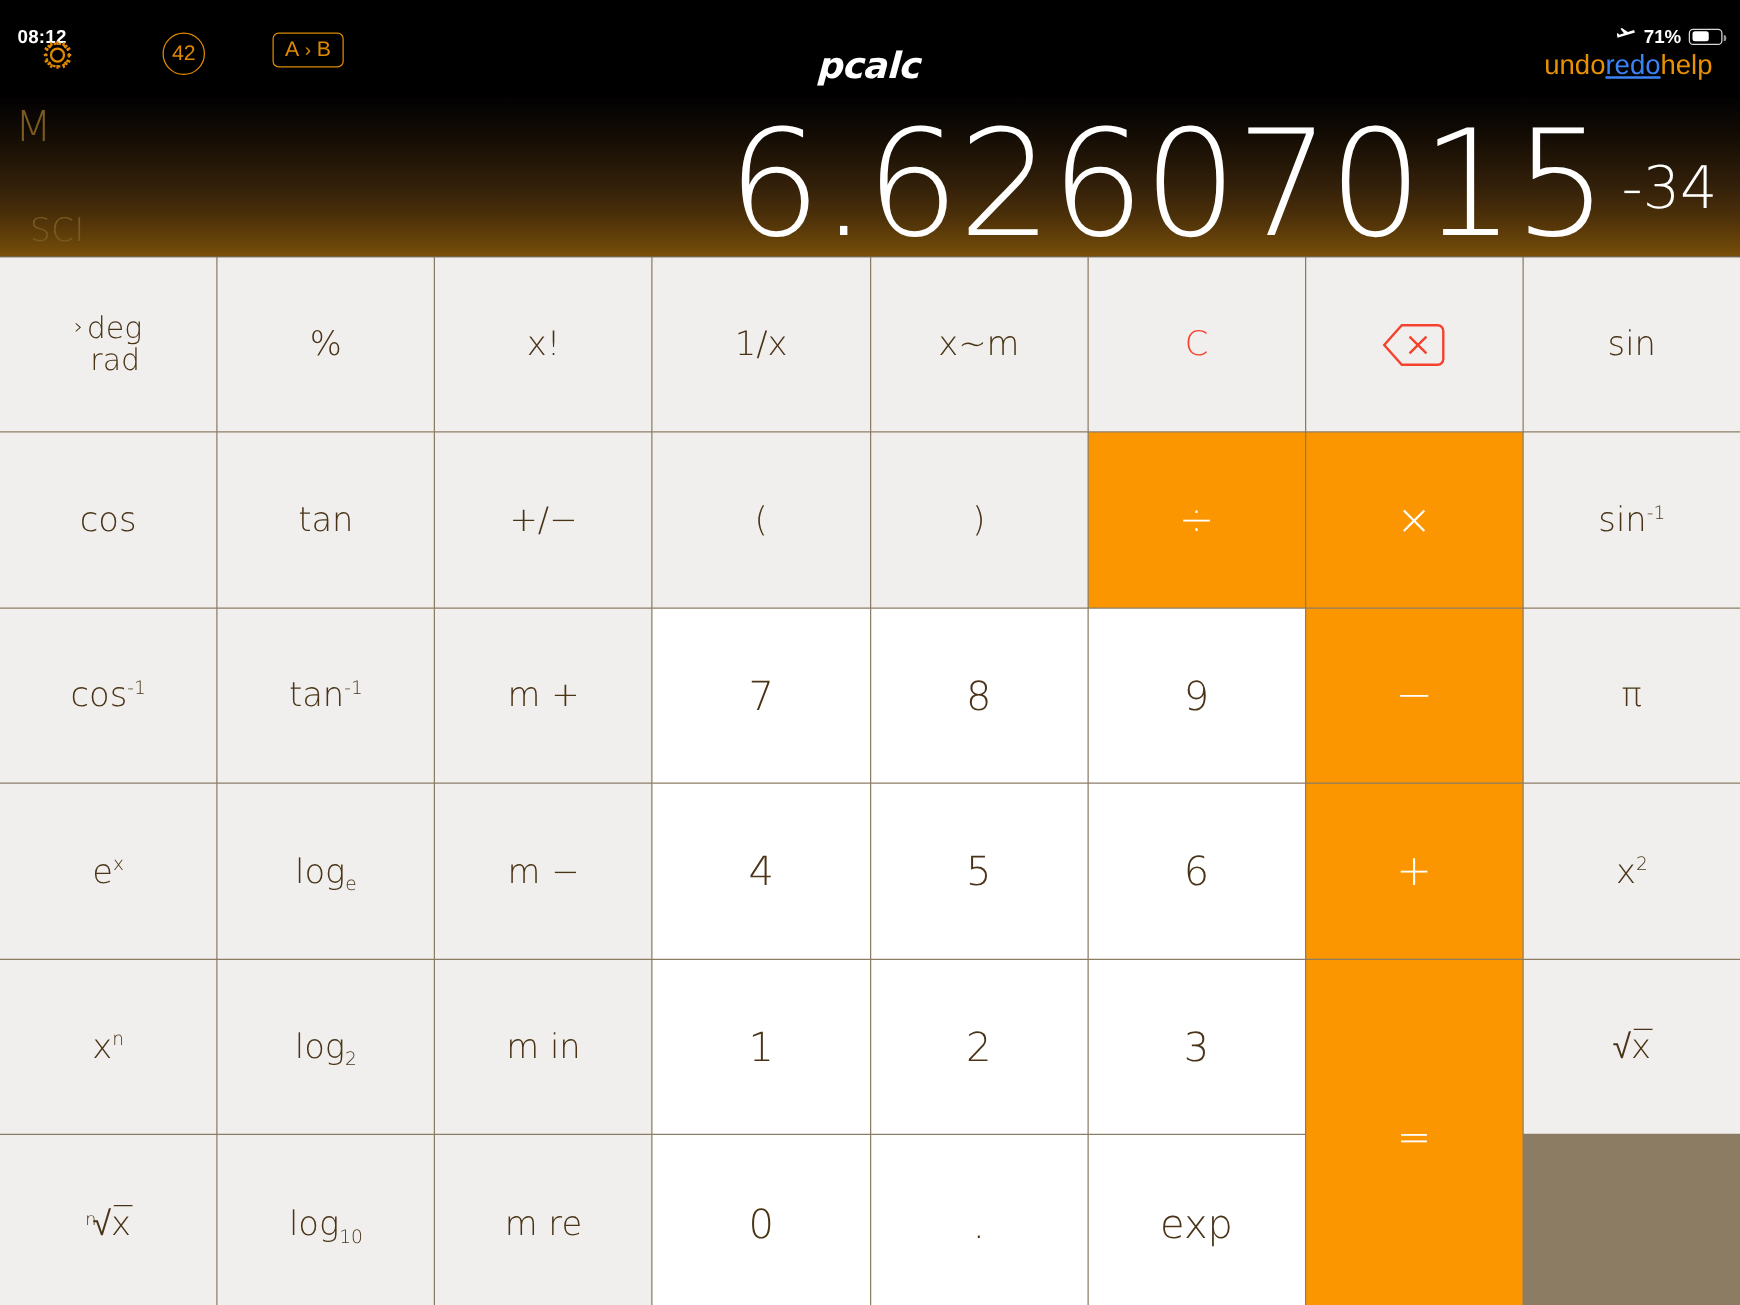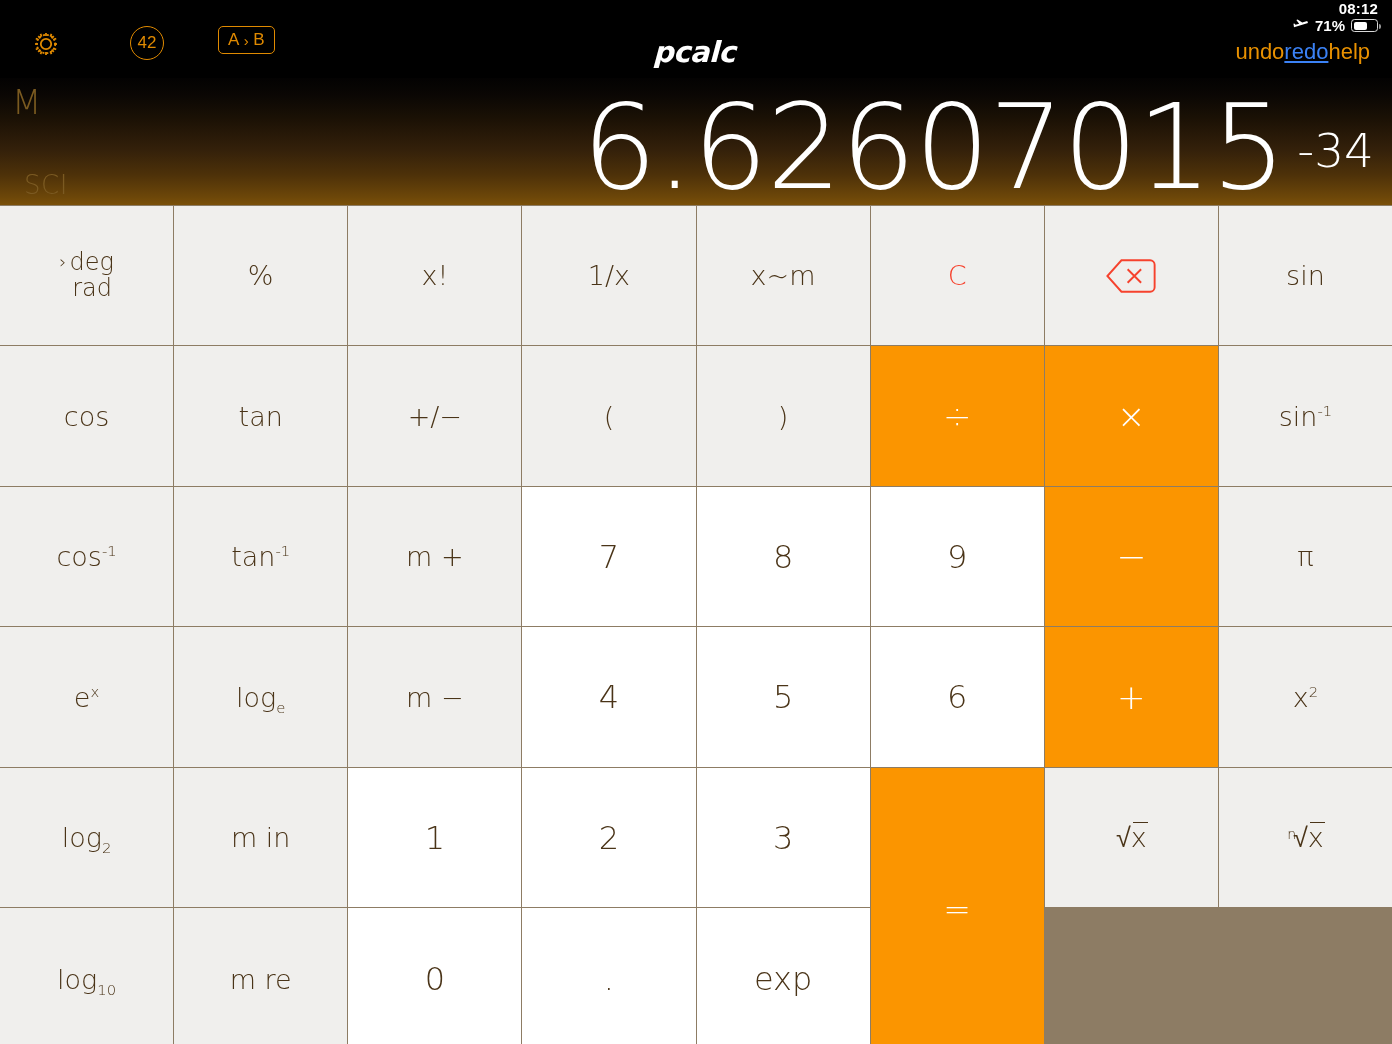--- a/index.html
+++ b/index.html
@@ -6,25 +6,24 @@
   html, body {
     width: 1392px; height: 1044px;
     background: #000;
     font-family: "Liberation Sans", sans-serif;
     overflow: hidden;
   }
   #app { position: relative; width: 1392px; height: 1044px; background: #000; }
 
   
   .statusbar {
-    position: absolute; top: 0; left: 0; width: 1392px; height: 26px;
-    display: flex; align-items: flex-end; justify-content: space-between;
+    position: absolute; top: 16px; left: 0; width: 1392px; height: 26px;
+    display: flex; align-items: center; justify-content: space-between;
     padding: 0 14px;
     color: #fff;
-    flex-direction: column;
   }
   .sb-clock { font-size: 15px; font-weight: bold; letter-spacing: .2px; }
   .sb-right { display: flex; align-items: center; gap: 6px; }
   .sb-pct { font-size: 15px; font-weight: bold; }
   .plane { width: 16px; height: 14px; display: block; }
   .batt {
     position: relative; width: 27px; height: 13px;
     border: 1.6px solid rgba(255,255,255,.85); border-radius: 3.5px;
   }
   .batt::after {
@@ -328,20 +327,23 @@
       <div class="key num">
         <span>6</span>
       </div>
       <div class="key op">
         <span class="op-glyph">+</span>
       </div>
       <div class="key">
         <span>x<sup>2</sup></span>
       </div>
       <div class="key">
+        <span>x<sup>n</sup></span>
+      </div>
+      <div class="key">
         <span>log<sub>2</sub></span>
       </div>
       <div class="key">
         <span>m in</span>
       </div>
       <div class="key num">
         <span>1</span>
       </div>
       <div class="key num">
         <span>2</span>

